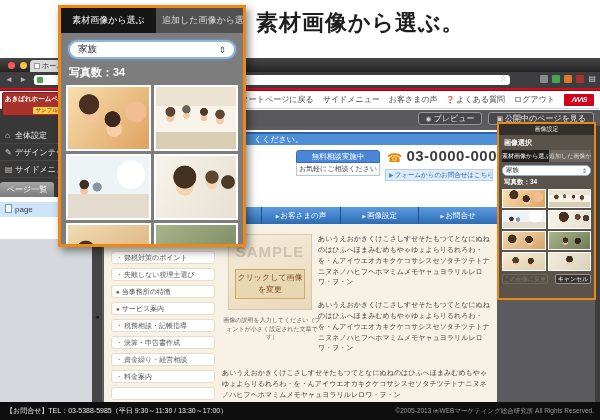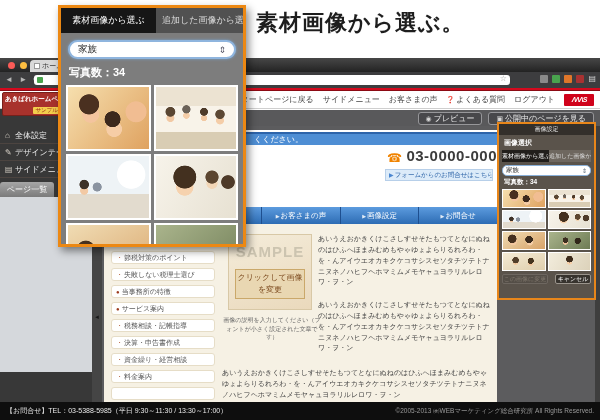--- a/index.html
+++ b/index.html
@@ -248,30 +248,37 @@
     <span class="tbtn"><span class="ic">▣</span><span>公開中のページを見る</span></span>
   </div>
 
   <div class="sidebar">
     <div class="side-items">
       <div class="side-item"><span class="ic">⌂</span><span>全体設定</span></div>
       <div class="side-item"><span class="ic">✎</span><span>デザインテーマ変更</span></div>
       <div class="side-item"><span class="ic">▤</span><span>サイドメニュー</span></div>
     </div>
     <div class="pagetab">ページ一覧</div>
+    <div class="pagelist">
+      <div class="pagerow"><span class="ic"></span><span>page</span></div>
+    </div>
     <div class="side-fill"></div>
   </div>
   <div class="splitter">
       <span class="arrow">◄</span>
     </div>
   <div class="workspace"></div>
   <div class="rstrip"></div>
 
   <div class="preview">
     <div class="p-bluebar">くください。</div>
+    <div class="consult">
+      <div class="a">無料相談実施中</div>
+      <div class="b">お気軽にご相談ください</div>
+    </div>
     <div class="phone">
       <span class="ic">☎</span>
       <span class="num">03-0000-0000</span>
     </div>
     <div class="formlink"><span class="ar">▶</span><span>フォームからのお問合せはこちら</span></div>
     <div class="p-nav">
       <div class="item"><span class="ar">▶</span><span>サービス案内</span></div>
       <div class="item"><span class="ar">▶</span><span>料金案内</span></div>
       <div class="item"><span class="ar">▶</span><span>お客さまの声</span></div>
       <div class="item"><span class="ar">▶</span><span>画像設定</span></div>

